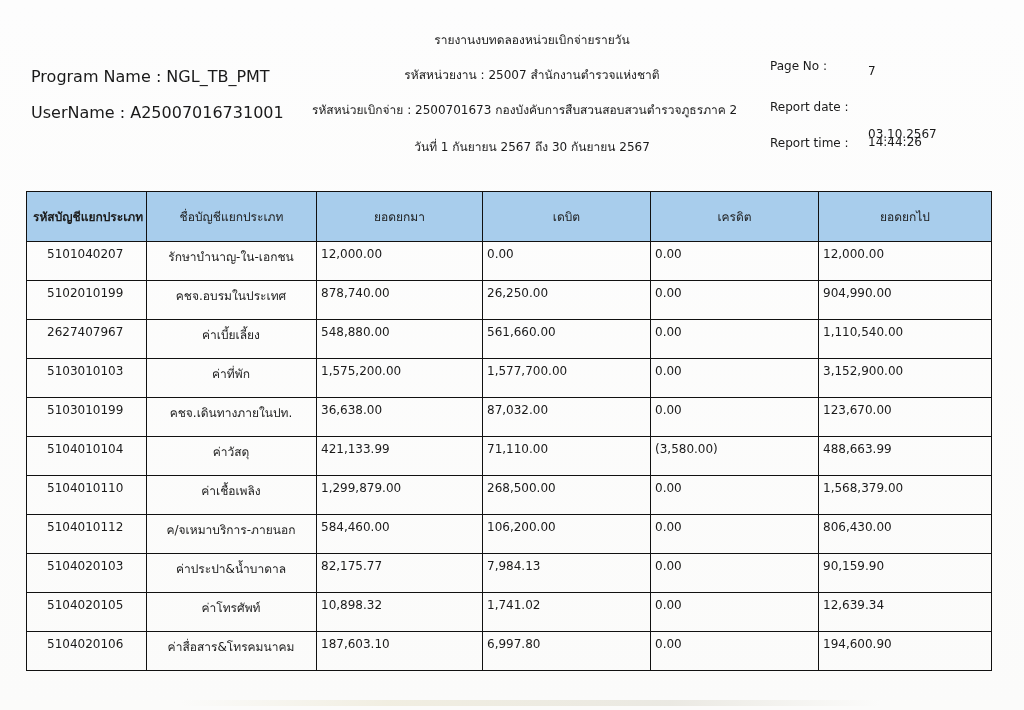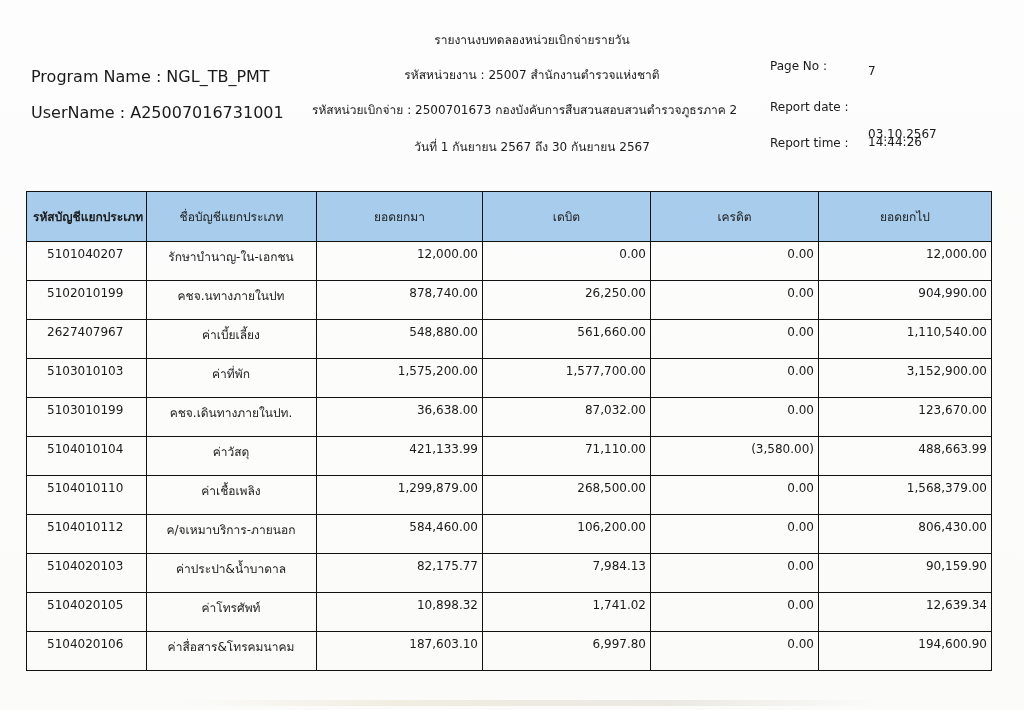--- a/index.html
+++ b/index.html
@@ -47,21 +47,21 @@
       vertical-align: middle;
     }
     table.ledger th.first { font-weight: bold; text-align: center; padding-left: 6px; }
     table.ledger td {
       height: 33px;
       vertical-align: top;
       padding-top: 5px;
     }
     table.ledger td.code { text-align: left; padding-left: 20px; }
     table.ledger td.name { text-align: center; padding-left: 3px; }
-    table.ledger td.num { text-align: right; padding-right: 4px; }
+    table.ledger td.num { padding-right: 4px; }
     .bottom-smudge {
       position: absolute; left: 180px; top: 700px; width: 700px; height: 6px;
       background: linear-gradient(90deg, rgba(240,236,220,0) 0%, rgba(236,232,214,0.7) 30%, rgba(230,228,220,0.8) 70%, rgba(240,236,220,0) 100%);
     }
   </style>
 </head>
 <body>
 
 <div class="abs title">รายงานงบทดลองหน่วยเบิกจ่ายรายวัน</div>
 
@@ -102,21 +102,21 @@
       <tr>
         <td class="code">5101040207</td>
         <td class="name">รักษาบำนาญ-ใน-เอกชน</td>
         <td class="num">12,000.00</td>
         <td class="num">0.00</td>
         <td class="num">0.00</td>
         <td class="num">12,000.00</td>
       </tr>
       <tr>
         <td class="code">5102010199</td>
-        <td class="name">คชจ.นทางภายในปท</td>
+        <td class="name">คชจ.อบรมในประเทศ</td>
         <td class="num">878,740.00</td>
         <td class="num">26,250.00</td>
         <td class="num">0.00</td>
         <td class="num">904,990.00</td>
       </tr>
       <tr>
         <td class="code">2627407967</td>
         <td class="name">ค่าเบี้ยเลี้ยง</td>
         <td class="num">548,880.00</td>
         <td class="num">561,660.00</td>

